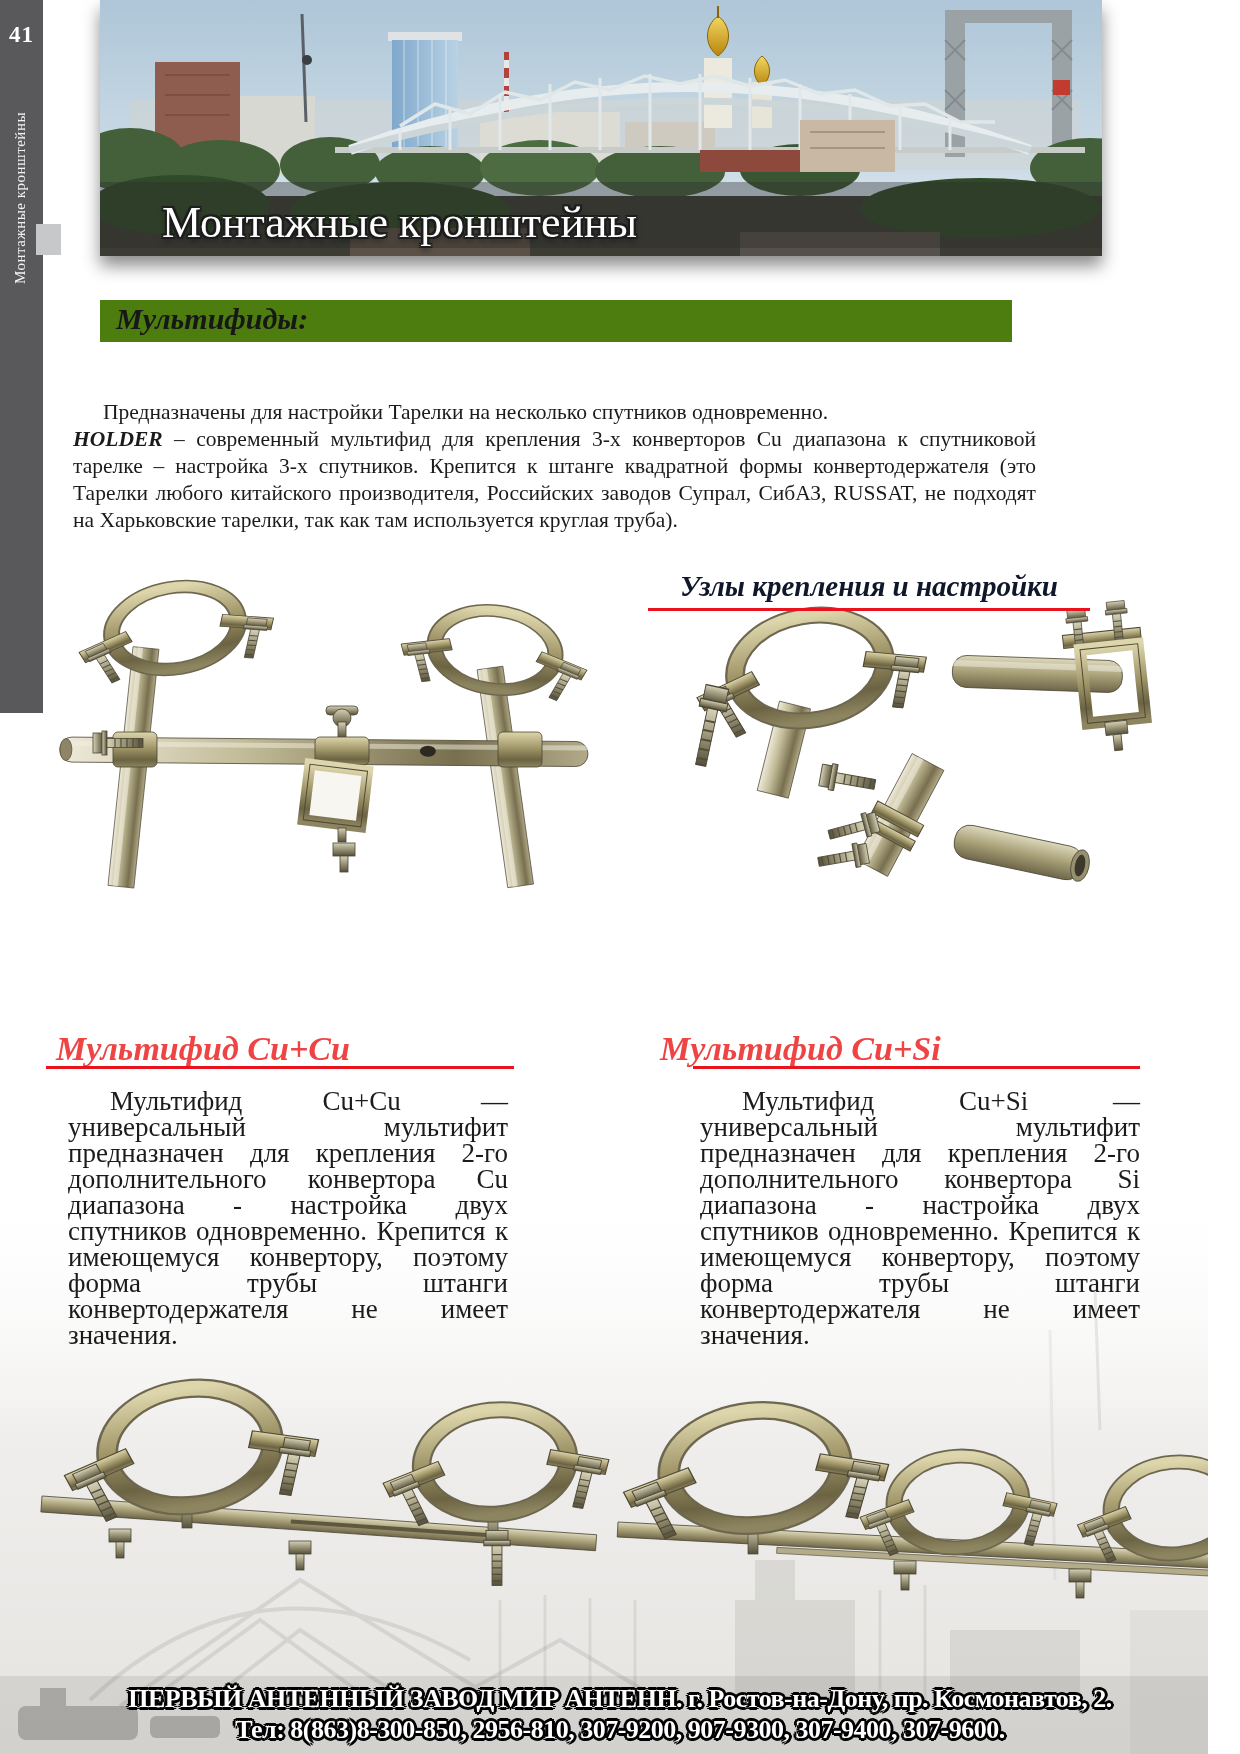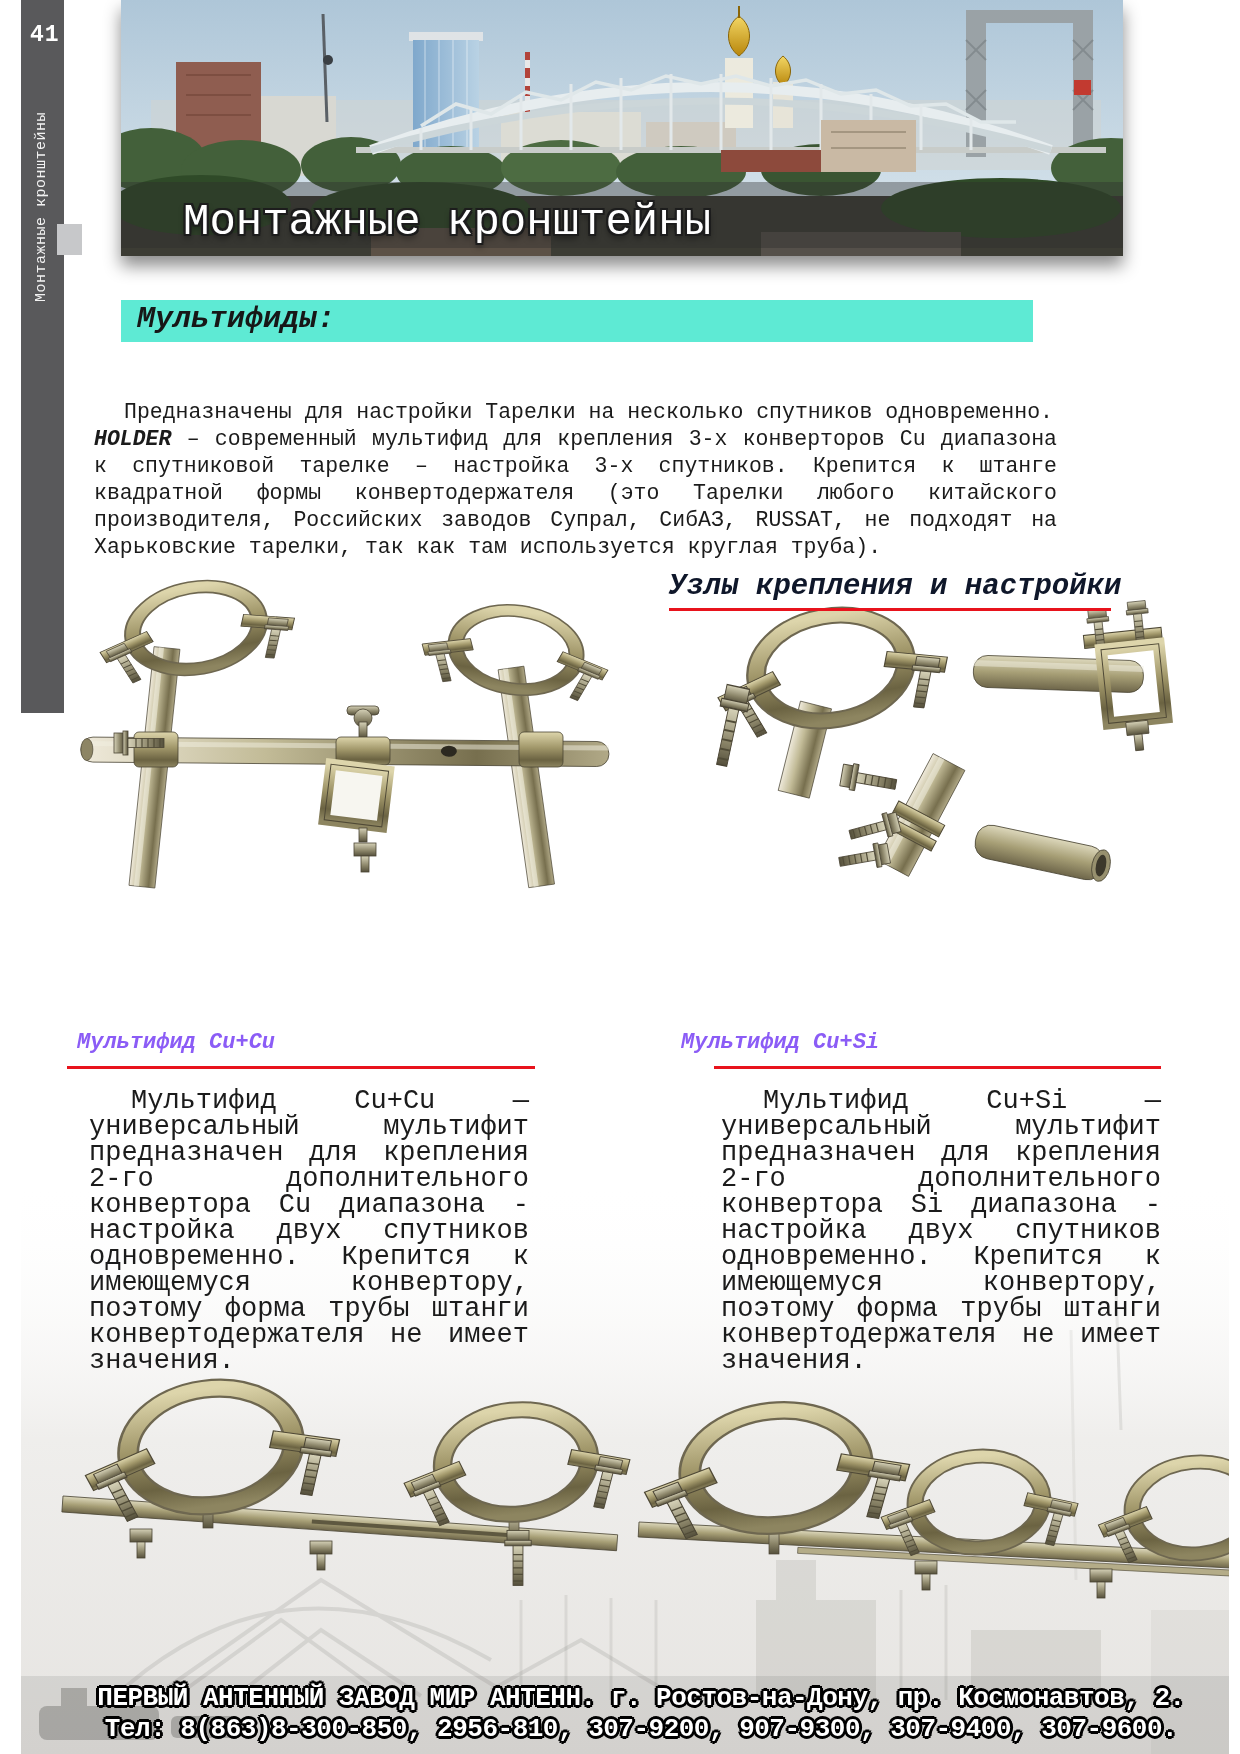--- a/index.html
+++ b/index.html
@@ -1,44 +1,44 @@
 <!DOCTYPE html>
 <html><head>
 <meta charset="utf-8">
 <style>
   html,body{margin:0;padding:0;background:#ffffff;}
   .page{position:relative;width:1208px;height:1754px;background:#ffffff;overflow:hidden;
-        font-family:Liberation Mono, monospace;color:#231f20;margin-left:21px;}
+        font-family:Liberation Serif, serif;color:#231f20;}
   
   .sidebar{position:absolute;left:0;top:0;width:43px;height:713px;background:#59595b;}
   .page-num{position:absolute;left:9px;top:22px;color:#ffffff;font-weight:bold;font-size:23px;letter-spacing:1px;}
   .vlabel{position:absolute;left:12px;top:112px;color:#f2f2f2;font-size:15px;letter-spacing:.5px;
           writing-mode:vertical-rl;transform:rotate(180deg);white-space:nowrap;}
   .side-tab{position:absolute;left:36px;top:224px;width:25px;height:31px;background:#c7c8ca;}
   
   .hero{position:absolute;left:100px;top:0;width:1002px;height:256px;overflow:hidden;
         box-shadow:0 10px 16px rgba(0,0,0,.45);}
   .hero svg{display:block;}
   .hero-band{position:absolute;left:0;top:182px;width:100%;height:66px;background:rgba(45,45,45,.38);}
   .hero-title{position:absolute;left:62px;top:197px;font-size:44px;color:#ffffff;white-space:nowrap;
       text-shadow:-2px 0 0 #1d1d1d,2px 0 0 #1d1d1d,0 -2px 0 #1d1d1d,0 2px 0 #1d1d1d,
                   -2px -2px 0 #1d1d1d,2px -2px 0 #1d1d1d,-2px 2px 0 #1d1d1d,2px 2px 0 #1d1d1d,0 4px 6px rgba(0,0,0,.6);}
   
-  .section-bar{position:absolute;left:100px;top:300px;width:912px;height:42px;background:#5eead4;}
+  .section-bar{position:absolute;left:100px;top:300px;width:912px;height:42px;background:#4d7c0f;}
   .section-bar .txt{position:absolute;left:16px;top:2px;font-size:30px;font-weight:bold;font-style:italic;color:#171717;}
   
   .intro{position:absolute;left:73px;top:399px;width:963px;font-size:21.5px;line-height:27px;color:#1b1b1b;}
   .intro .l1{text-indent:30px;}
   .intro .body{text-align:justify;}
   .brand{font-weight:bold;font-style:italic;}
   
   .rule{position:absolute;height:3px;background:#e8131c;}
   .nodes-h{position:absolute;left:648px;top:570px;width:442px;text-align:center;
            font-size:29px;font-weight:bold;font-style:italic;color:#0f172a;white-space:nowrap;}
-  .col-h{position:absolute;top:1030px;font-size:22px;font-weight:bold;font-style:italic;color:#8b5cf6;white-space:nowrap;}
+  .col-h{position:absolute;top:1030px;font-size:34px;font-weight:bold;font-style:italic;color:#ef4444;white-space:nowrap;}
   
   .col-body{position:absolute;top:1088px;width:440px;font-size:27px;line-height:26px;
             text-align:justify;color:#1b1b1b;}
   .col-body .ind{text-indent:42px;display:block;}
   
   .footer{position:absolute;left:0;top:1683px;width:1240px;text-align:center;font-weight:bold;
           font-size:26px;line-height:31px;color:#ffffff;letter-spacing:-.5px;
       text-shadow:-3px 0 0 #000,3px 0 0 #000,0 -3px 0 #000,0 3px 0 #000,
                   -2px -2px 0 #000,2px -2px 0 #000,-2px 2px 0 #000,2px 2px 0 #000;}
   .layer{position:absolute;left:0;top:0;}

